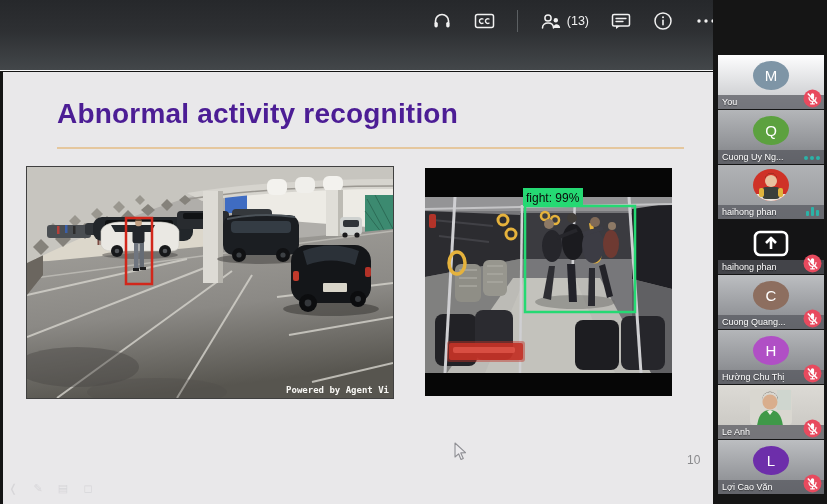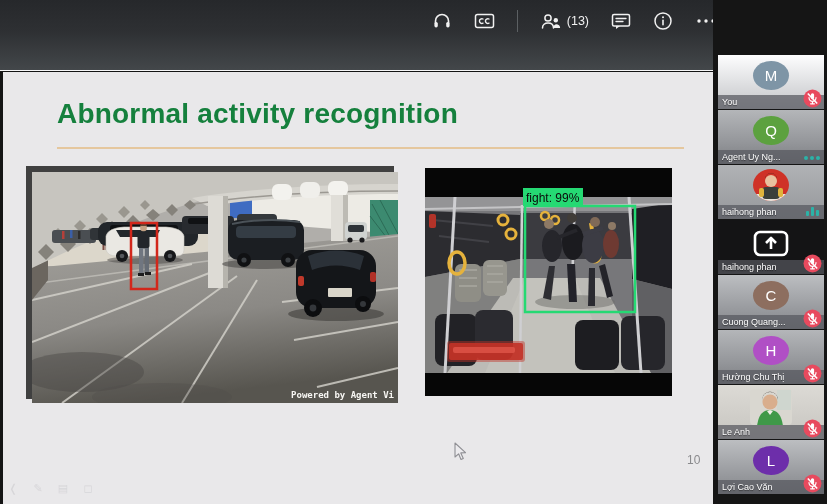--- a/index.html
+++ b/index.html
@@ -15,25 +15,25 @@
                   display:flex; align-items:center; gap:22px; }
   .tb-btn { display:flex; align-items:center; gap:5px; color:#f1f1f1; cursor:default; }
   .tb-btn svg { display:block; }
   .tb-count { color:#f1f1f1; font-size:12.5px; }
   .tb-divider { width:1px; height:22px; background:#5c6063; }
 
   
   .slide { position:absolute; left:3px; top:72px; width:710px; height:432px;
            background:#e9e8ea; }
   .slide-title { position:absolute; left:54px; top:26px; font-size:28px; font-weight:600;
-                 color:#15803d; letter-spacing:.2px; }
+                 color:#4c1d95; letter-spacing:.2px; }
   .title-rule { position:absolute; left:54px; top:75px; width:627px; height:2px; }
 
   .img-parking { position:absolute; left:23px; top:94px; width:368px; height:233px;
-                 border:6px solid #404040; background:#a8a6a2; }
+                 border:1px solid #404040; background:#a8a6a2; }
   .img-bus { position:absolute; left:422px; top:96px; width:247px; height:228px; background:#060606;text-align:center; }
   .img-parking svg, .img-bus svg { display:block; }
 
   .page-number { position:absolute; left:684px; top:381px; font-size:12px; color:#8a8a8d; }
 
   .ghost-toolbar { position:absolute; left:4px; top:410px; display:flex; gap:13px;
                    color:#d7d6d9; font-size:11px; }
   .ghost-toolbar span { width:12px; text-align:center; }
 
   .cursor { position:absolute; left:450px; top:370px; }
@@ -357,21 +357,21 @@
           <circle cx="9.5" cy="9.5" r="9" fill="#e84a5e"></circle>
           <rect x="7.9" y="4.2" width="3.2" height="6" rx="1.6" fill="#fff"></rect>
           <path d="M6 8.7 a3.5 3.6 0 0 0 7 0 M9.5 12.4 v2.2 M7.6 14.8 h3.8" fill="none" stroke="#fff" stroke-width="1.2" stroke-linecap="round"></path>
           <line x1="4.8" y1="4.4" x2="14.2" y2="14.6" stroke="#fff" stroke-width="1.5"></line>
         </svg>
       </div>
 
       <div class="tile t-mid">
         <div class="avatar" style="background: rgb(92, 161, 63);">Q</div>
         <div class="namebar">
-          <span class="pname">Agent Uy Ng...</span>
+          <span class="pname">Cuong Uy Ng...</span>
         </div>
         <div class="speak-dots">
           <i style="background: rgb(43, 179, 168);"></i>
           <i style="background: rgb(43, 179, 168);"></i>
           <i style="background: rgb(43, 179, 168);"></i>
         </div>
       </div>
 
       <div class="tile t-photo">
         <svg class="avatar-photo" width="38" height="38" viewBox="0 0 38 38">

